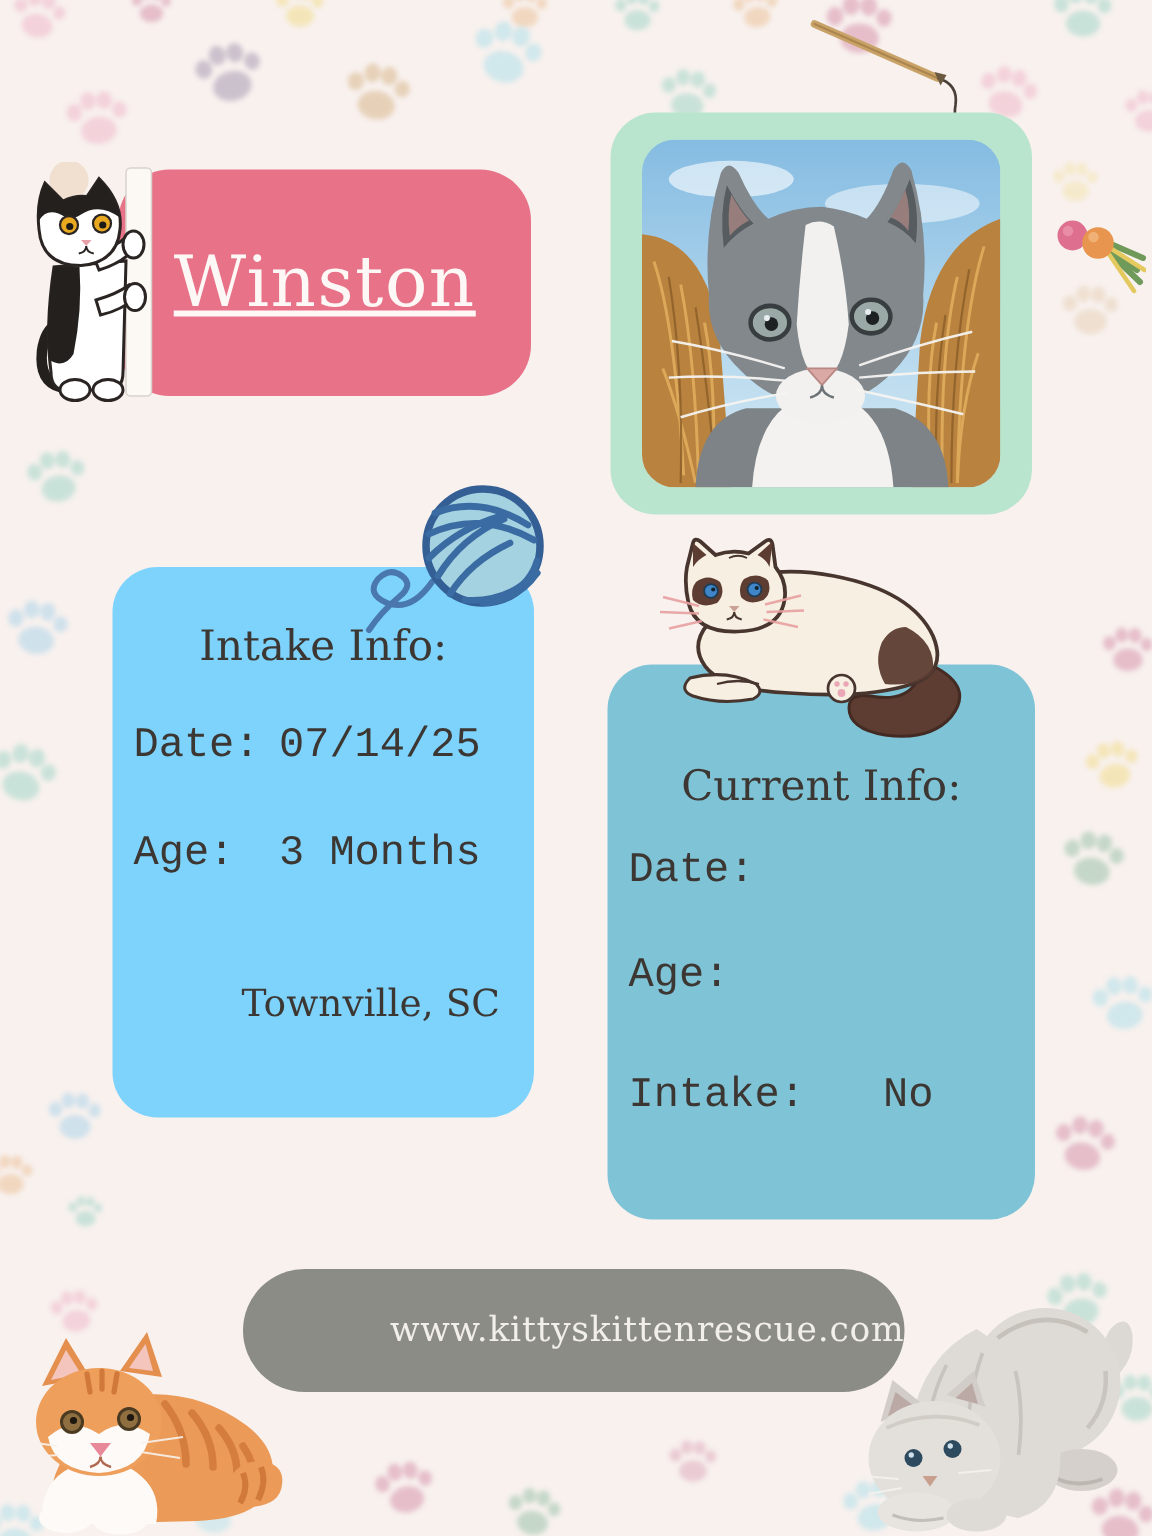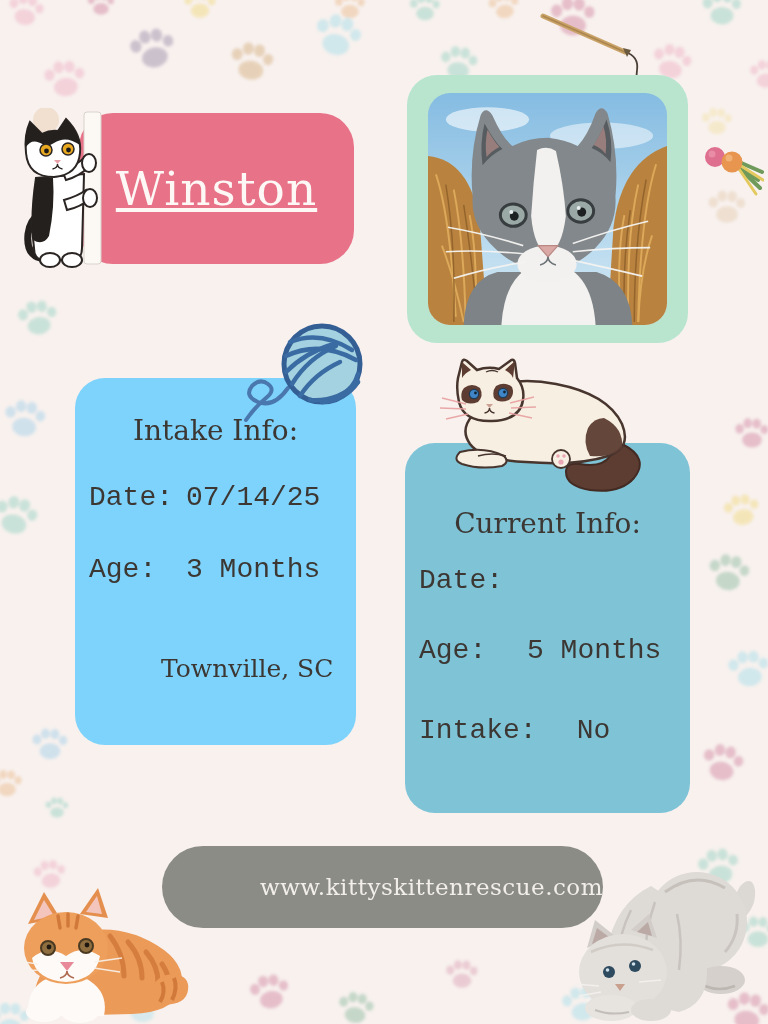--- a/index.html
+++ b/index.html
@@ -37,21 +37,21 @@
   .card-title{position:absolute;left:0;right:0;text-align:center;font-size:28px;}
   .intake-card .card-title{top:36px;}
   .current-card .card-title{top:40px;margin-top:24px;}
   .field-row{position:absolute;left:14px;right:6px;display:flex;font-size:28px;font-family:Liberation Mono, monospace;}
   .field-row .lbl{flex:0 0 auto;}
   .intake-card .field-row .lbl{min-width:97px;}
   .current-card .field-row .lbl{min-width:108px;}
   .row-i0{top:104px;} .row-i1{top:176px;} .row-i2{top:246px;}
   .loc-value{position:absolute;left:86px;top:276px;font-size:25px;}
   .row-c0{top:122px;} .row-c1{top:192px;} .row-c2{top:272px;}
-  .row-c2 .val{margin-left:40px;}
+  .row-c2 .val{margin-left:52px;}
   
   .footer-pill{
     position:absolute;left:162px;top:846px;width:441px;height:82px;border-radius:41px;
     background:#8c8c87;display:flex;align-items:center;justify-content:flex-end;z-index:3;
   }
   .footer-pill .url{font-size:23px;color:#f2eeea;letter-spacing:.5px;}
   
   .decor{position:absolute;z-index:2;}
   .yarn{left:240px;top:322px;width:132px;height:112px;z-index:4;}
   .ragdoll{left:426px;top:356px;width:244px;height:138px;z-index:4;}
@@ -389,21 +389,20 @@
     <path d="M60,16 q6,-3 12,0" fill="none" stroke="#47352e" stroke-width="1.3"></path>
   </svg>
 
   <div class="card current-card">
     <div class="card-title">Current Info:</div>
     <div class="field-row row-c0">
       <span class="lbl">Date:</span>
     </div>
     <div class="field-row row-c1">
       <span class="lbl">Age:</span>
-      <span class="val">5 Months</span>
     </div>
     <div class="field-row row-c2">
       <span class="lbl">Intake:</span>
       <span class="val">No</span>
     </div>
   </div>
 
   <div class="footer-pill">
     <span class="url">www.kittyskittenrescue.com</span>
   </div>

